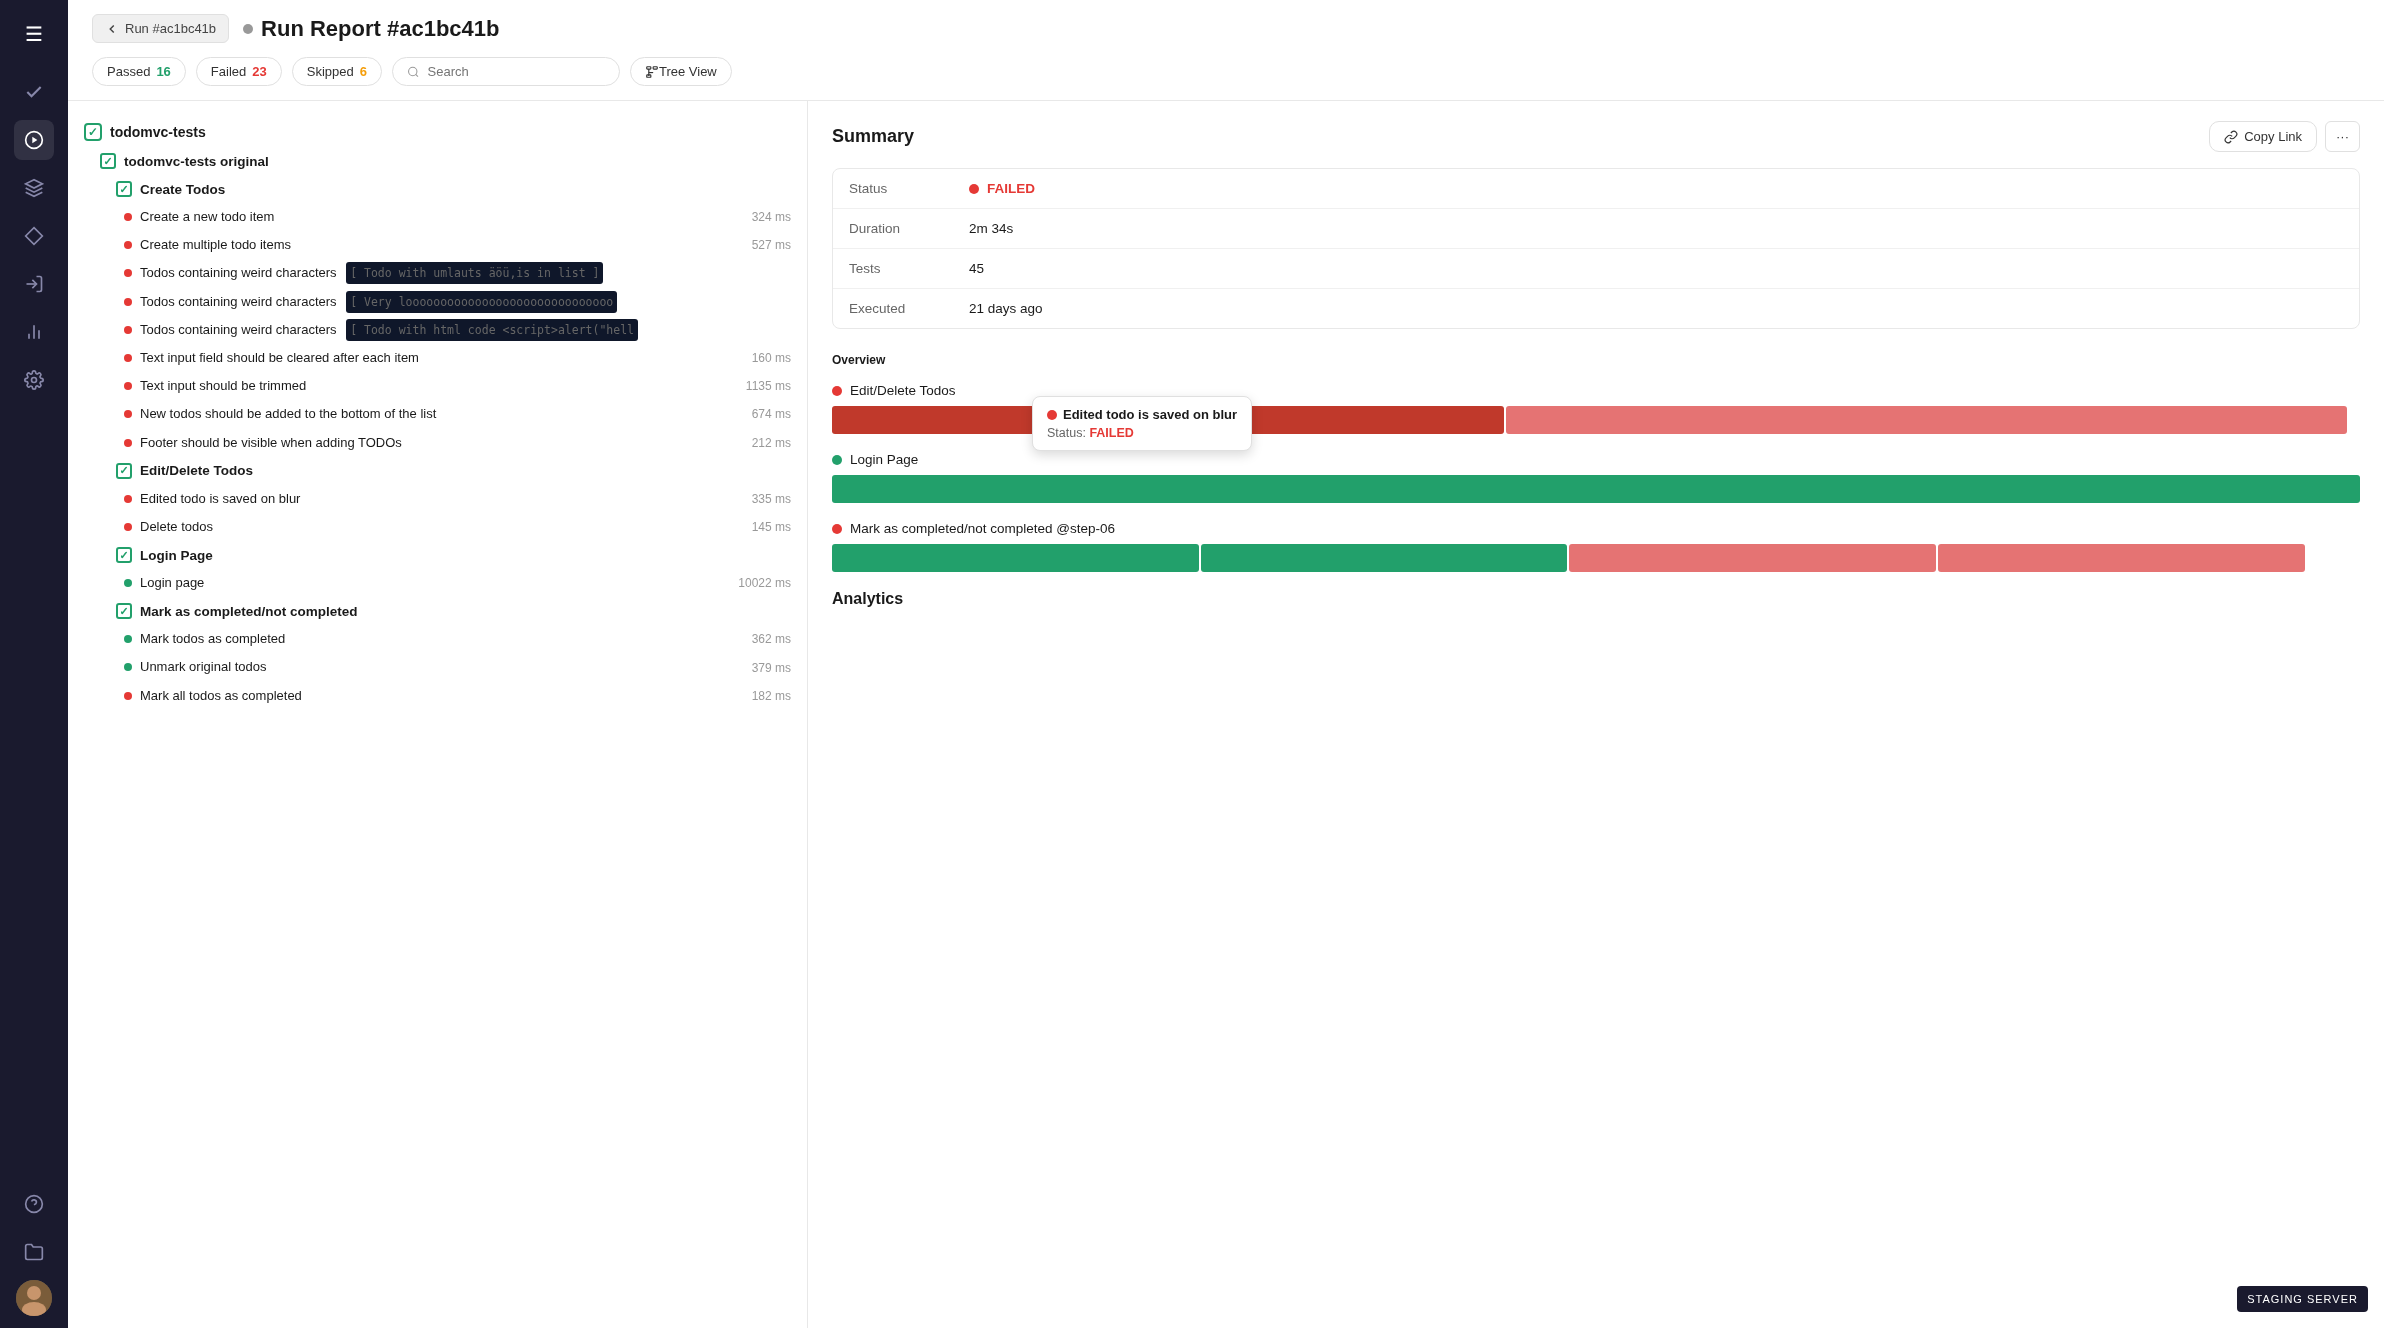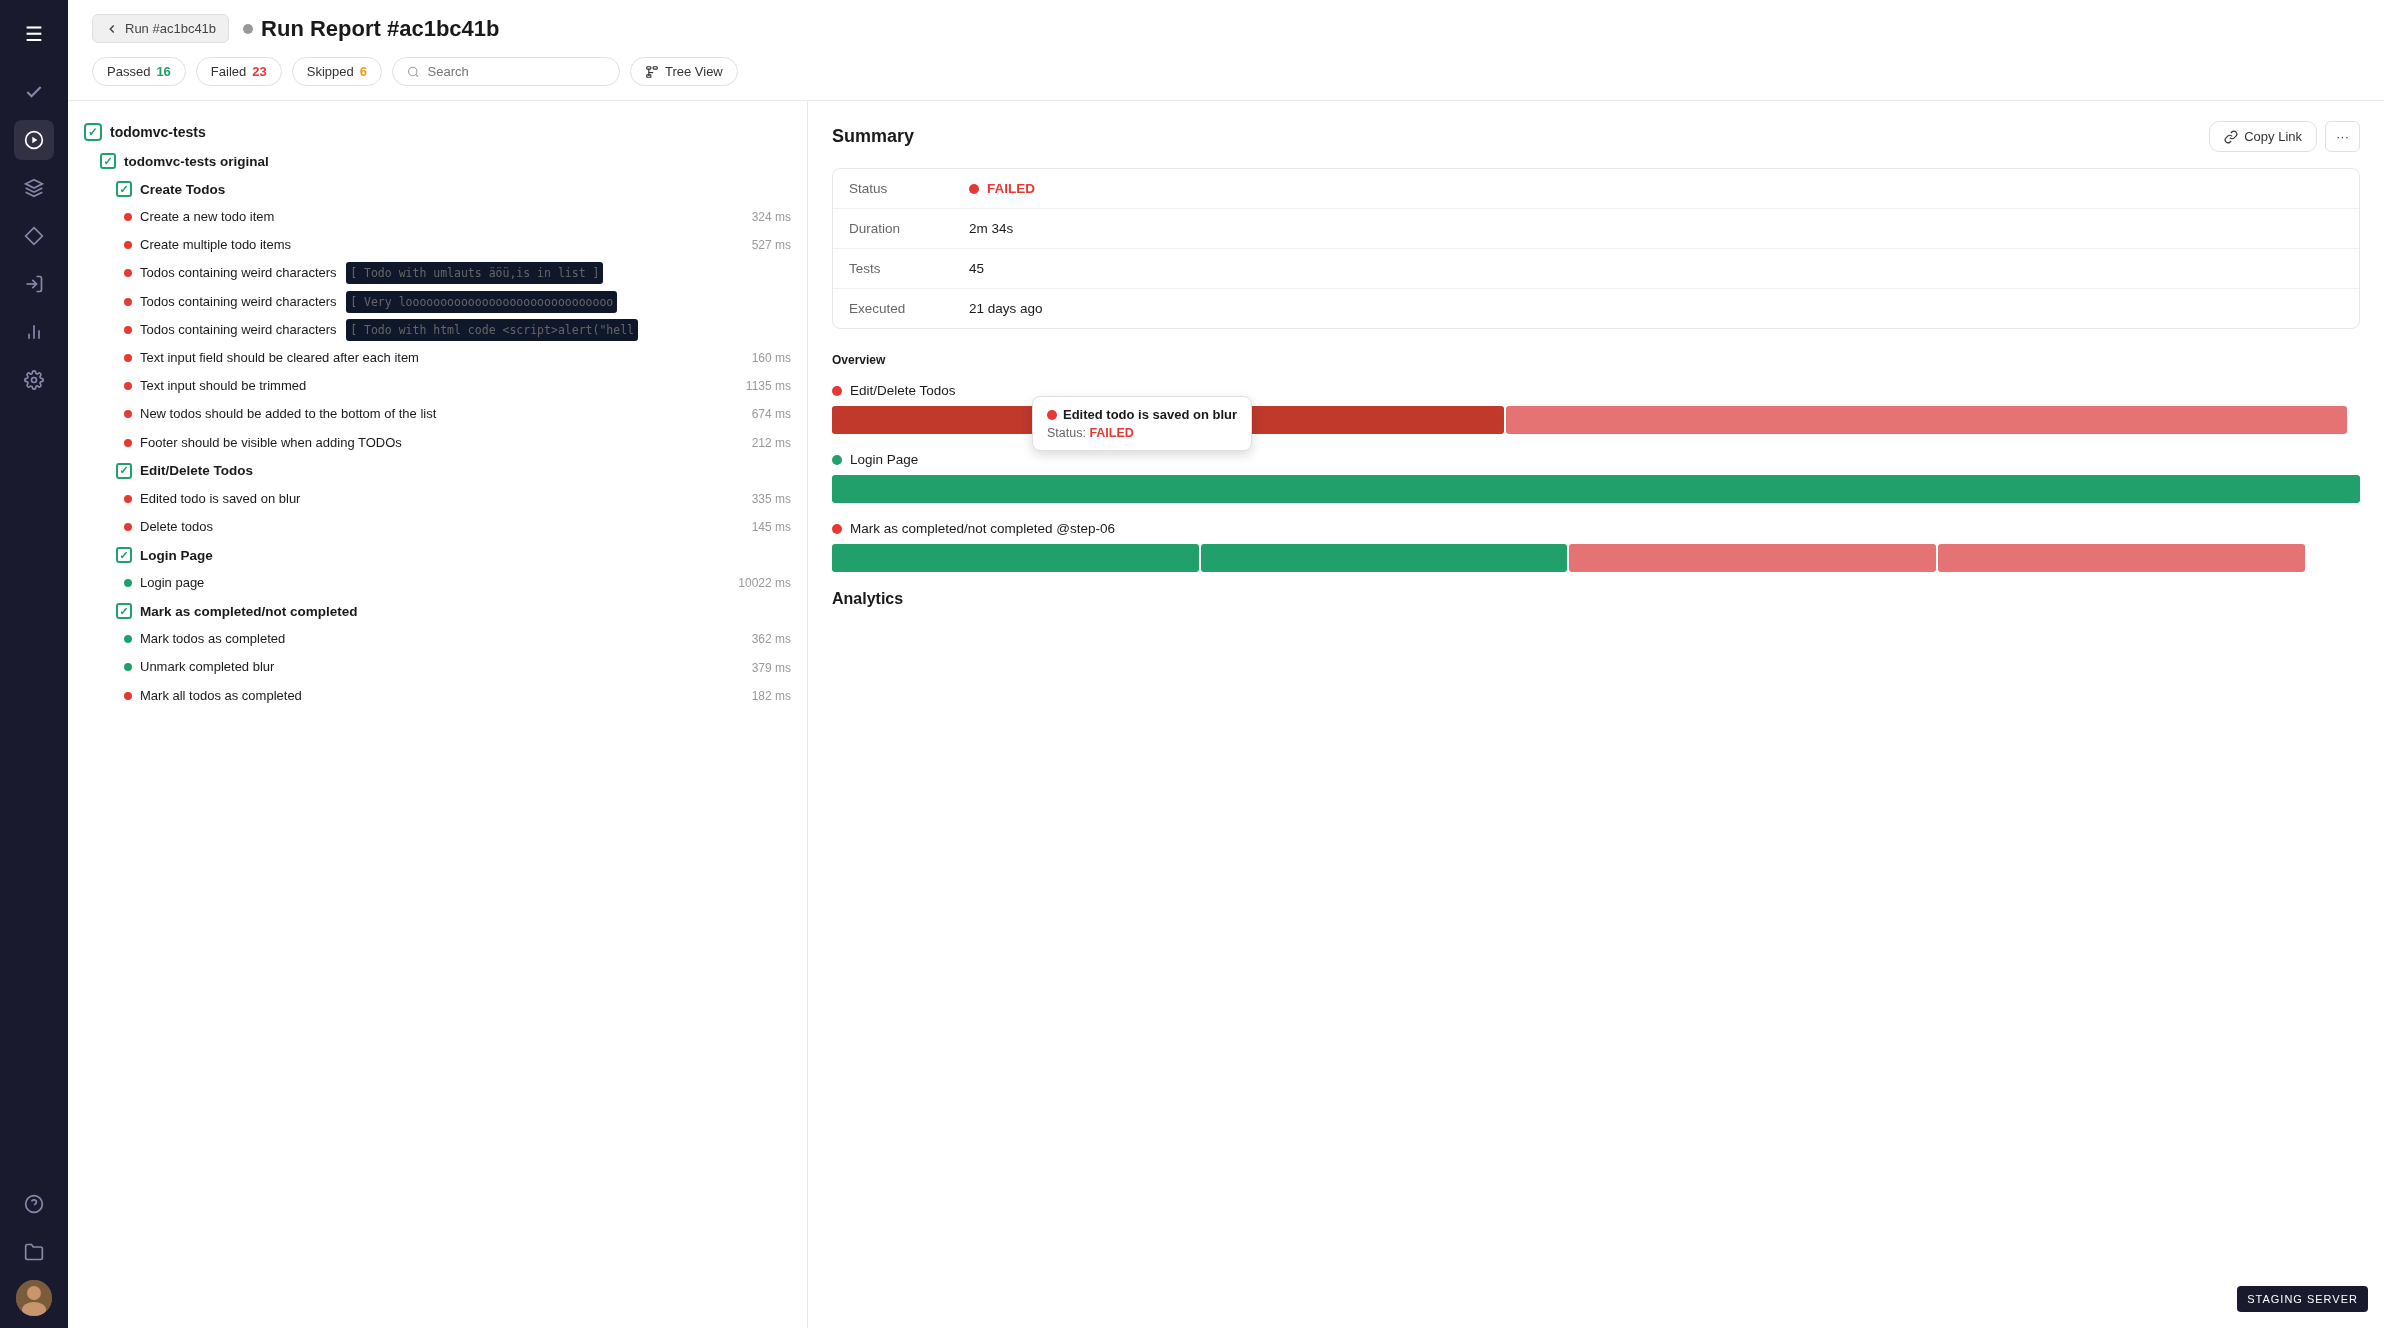--- a/index.html
+++ b/index.html
@@ -132,21 +132,21 @@
       border: none;
       outline: none;
       font-size: 13px;
       color: #333;
       background: transparent;
       width: 100%;
     }
     .tree-view-btn {
       display: flex;
       align-items: center;
-      gap: 6px;
+      gap: 0;
       border: 1px solid #e0e0e0;
       border-radius: 20px;
       padding: 6px 14px;
       font-size: 13px;
       cursor: pointer;
       background: #fff;
       color: #333;
     }
 
     
@@ -644,21 +644,21 @@
       <div class="test-item">
         <div class="test-item-left">
           <div class="test-dot green"></div>
           <span class="test-name">Mark todos as completed</span>
         </div>
         <span class="test-duration">362 ms</span>
       </div>
       <div class="test-item">
         <div class="test-item-left">
           <div class="test-dot green"></div>
-          <span class="test-name">Unmark completed blur</span>
+          <span class="test-name">Unmark original todos</span>
         </div>
         <span class="test-duration">379 ms</span>
       </div>
       <div class="test-item">
         <div class="test-item-left">
           <div class="test-dot red"></div>
           <span class="test-name">Mark all todos as completed</span>
         </div>
         <span class="test-duration">182 ms</span>
       </div>

